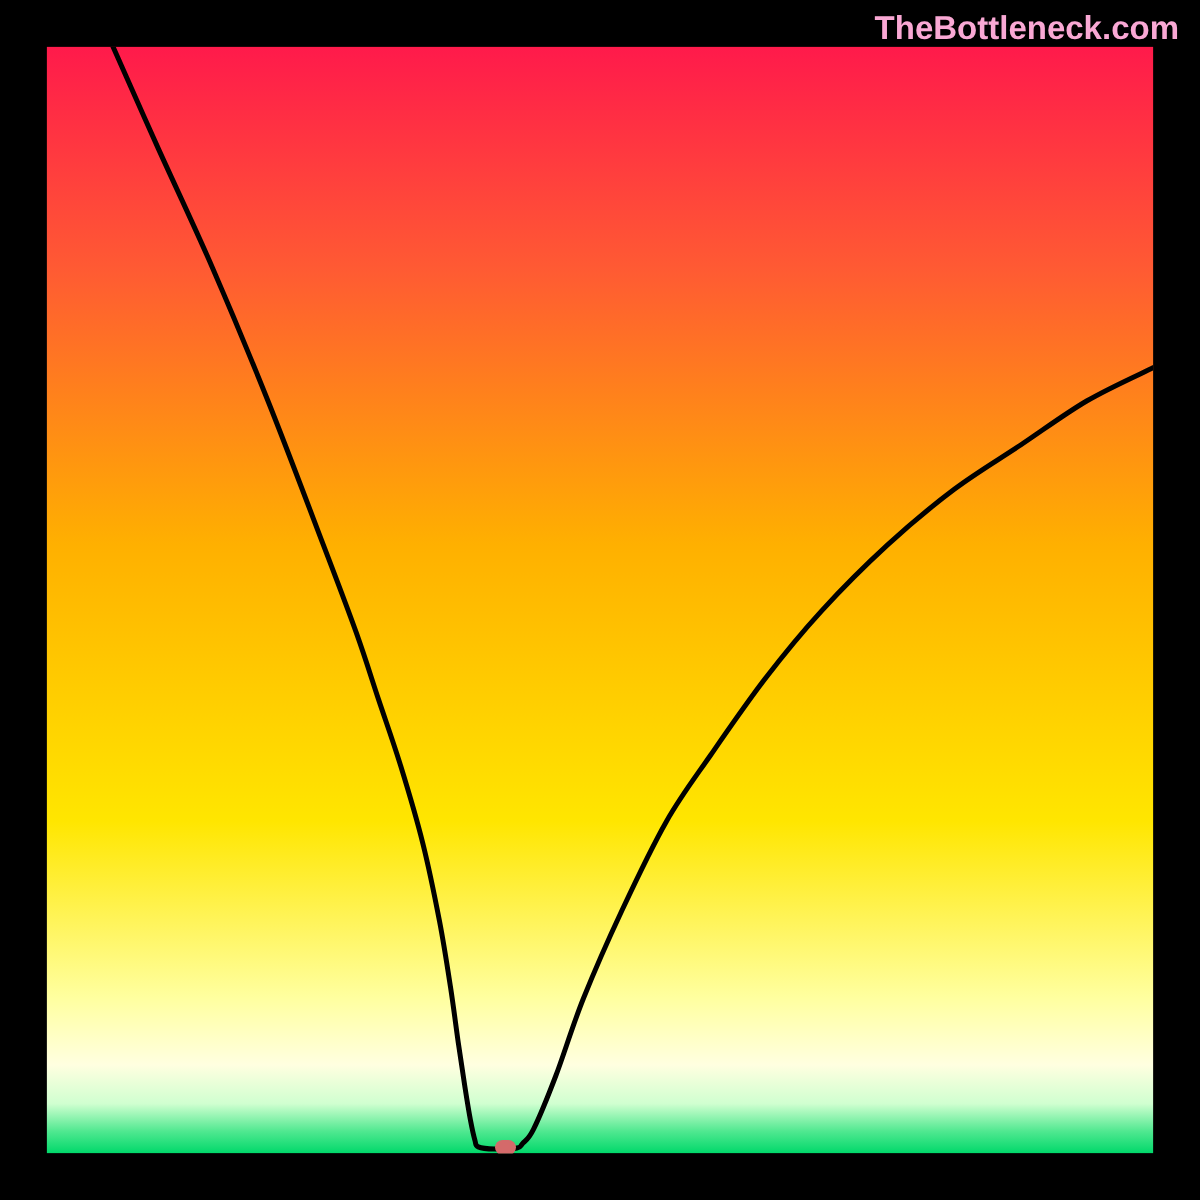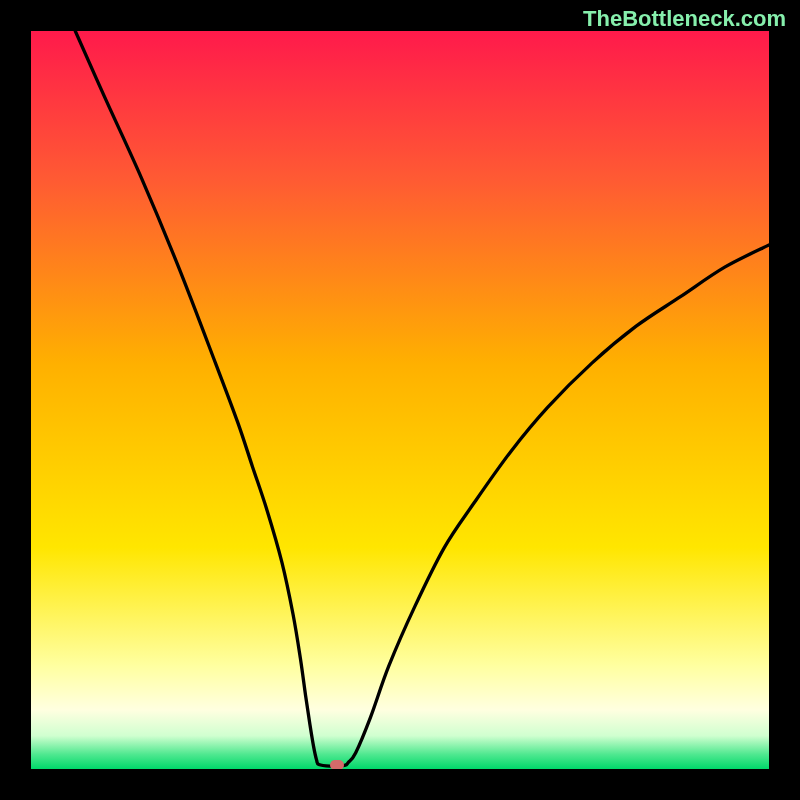--- a/index.html
+++ b/index.html
@@ -40,21 +40,21 @@
     width: 100%;
     height: 100%;
   }
   .brand {
     position: absolute;
     top: 6px;
     right: 14px;
     font-family: Arial, Helvetica, sans-serif;
     font-size: 22px;
     font-weight: bold;
-    color: #86efac;
+    color: #f9a8d4;
   }
   .marker {
     position: absolute;
     width: 14px;
     height: 10px;
     border-radius: 5px;
     background: #d46a6a;
     transform: translate(-50%, -50%);
   }
 </style>

